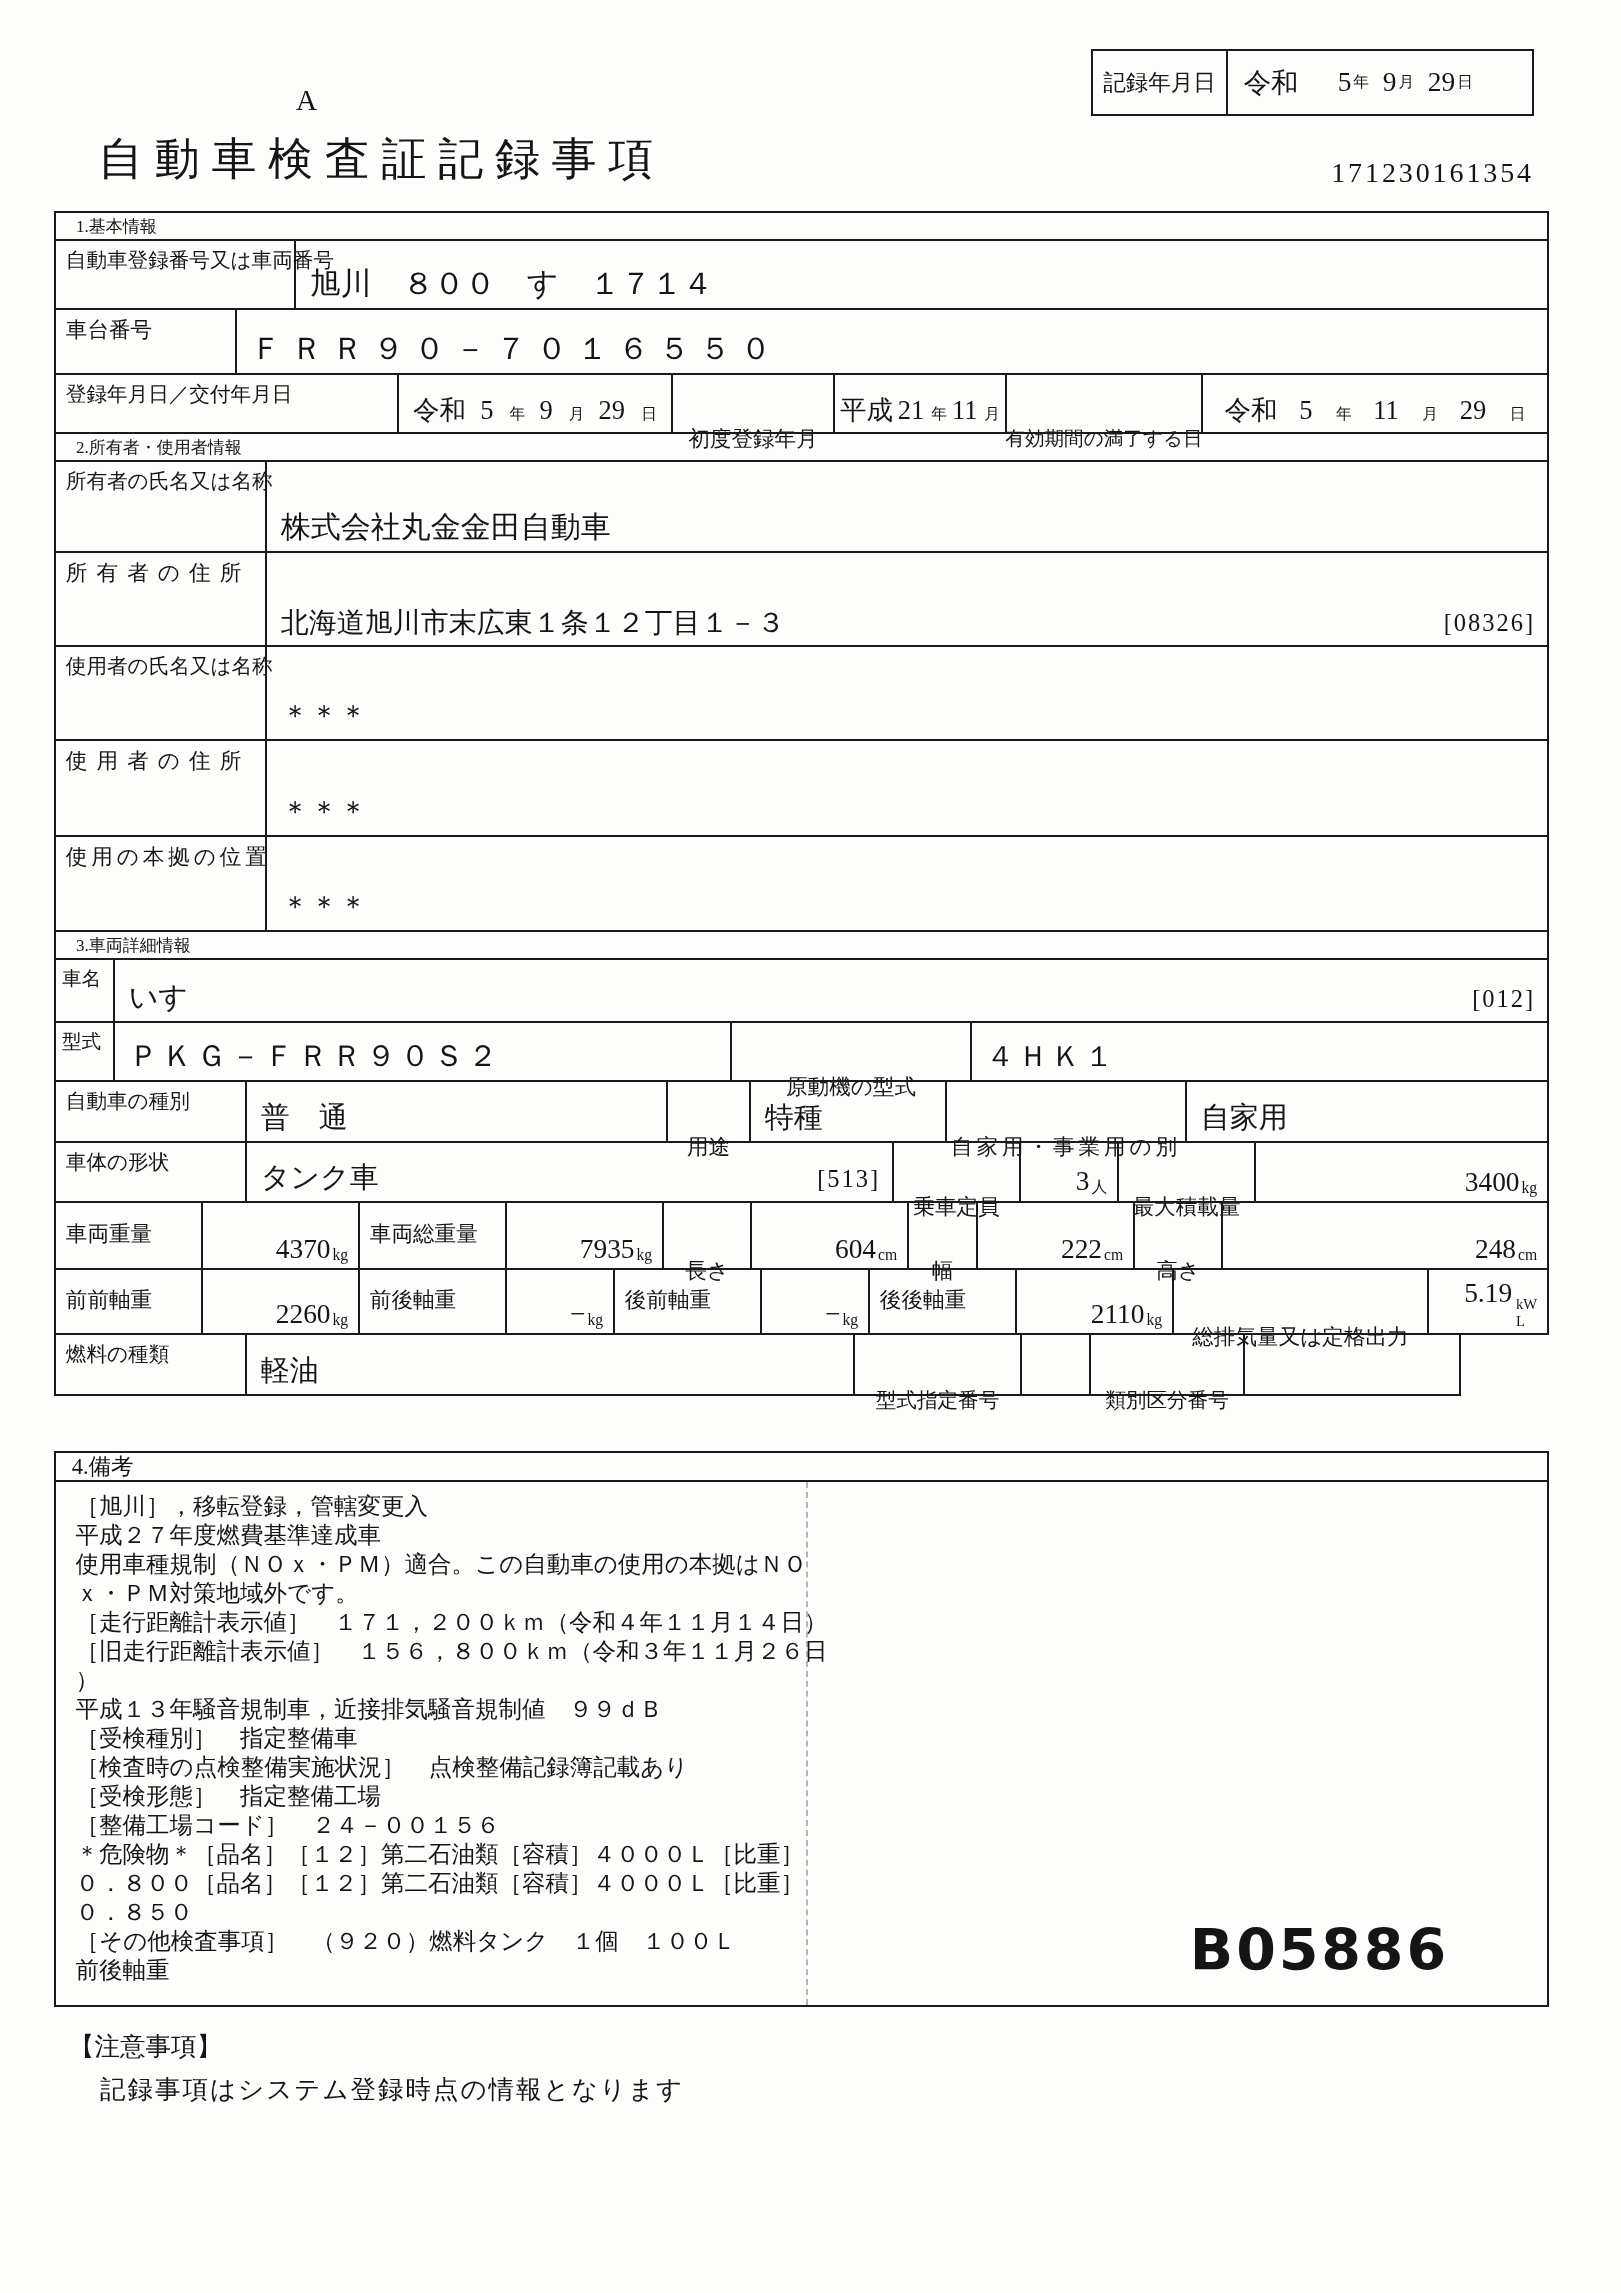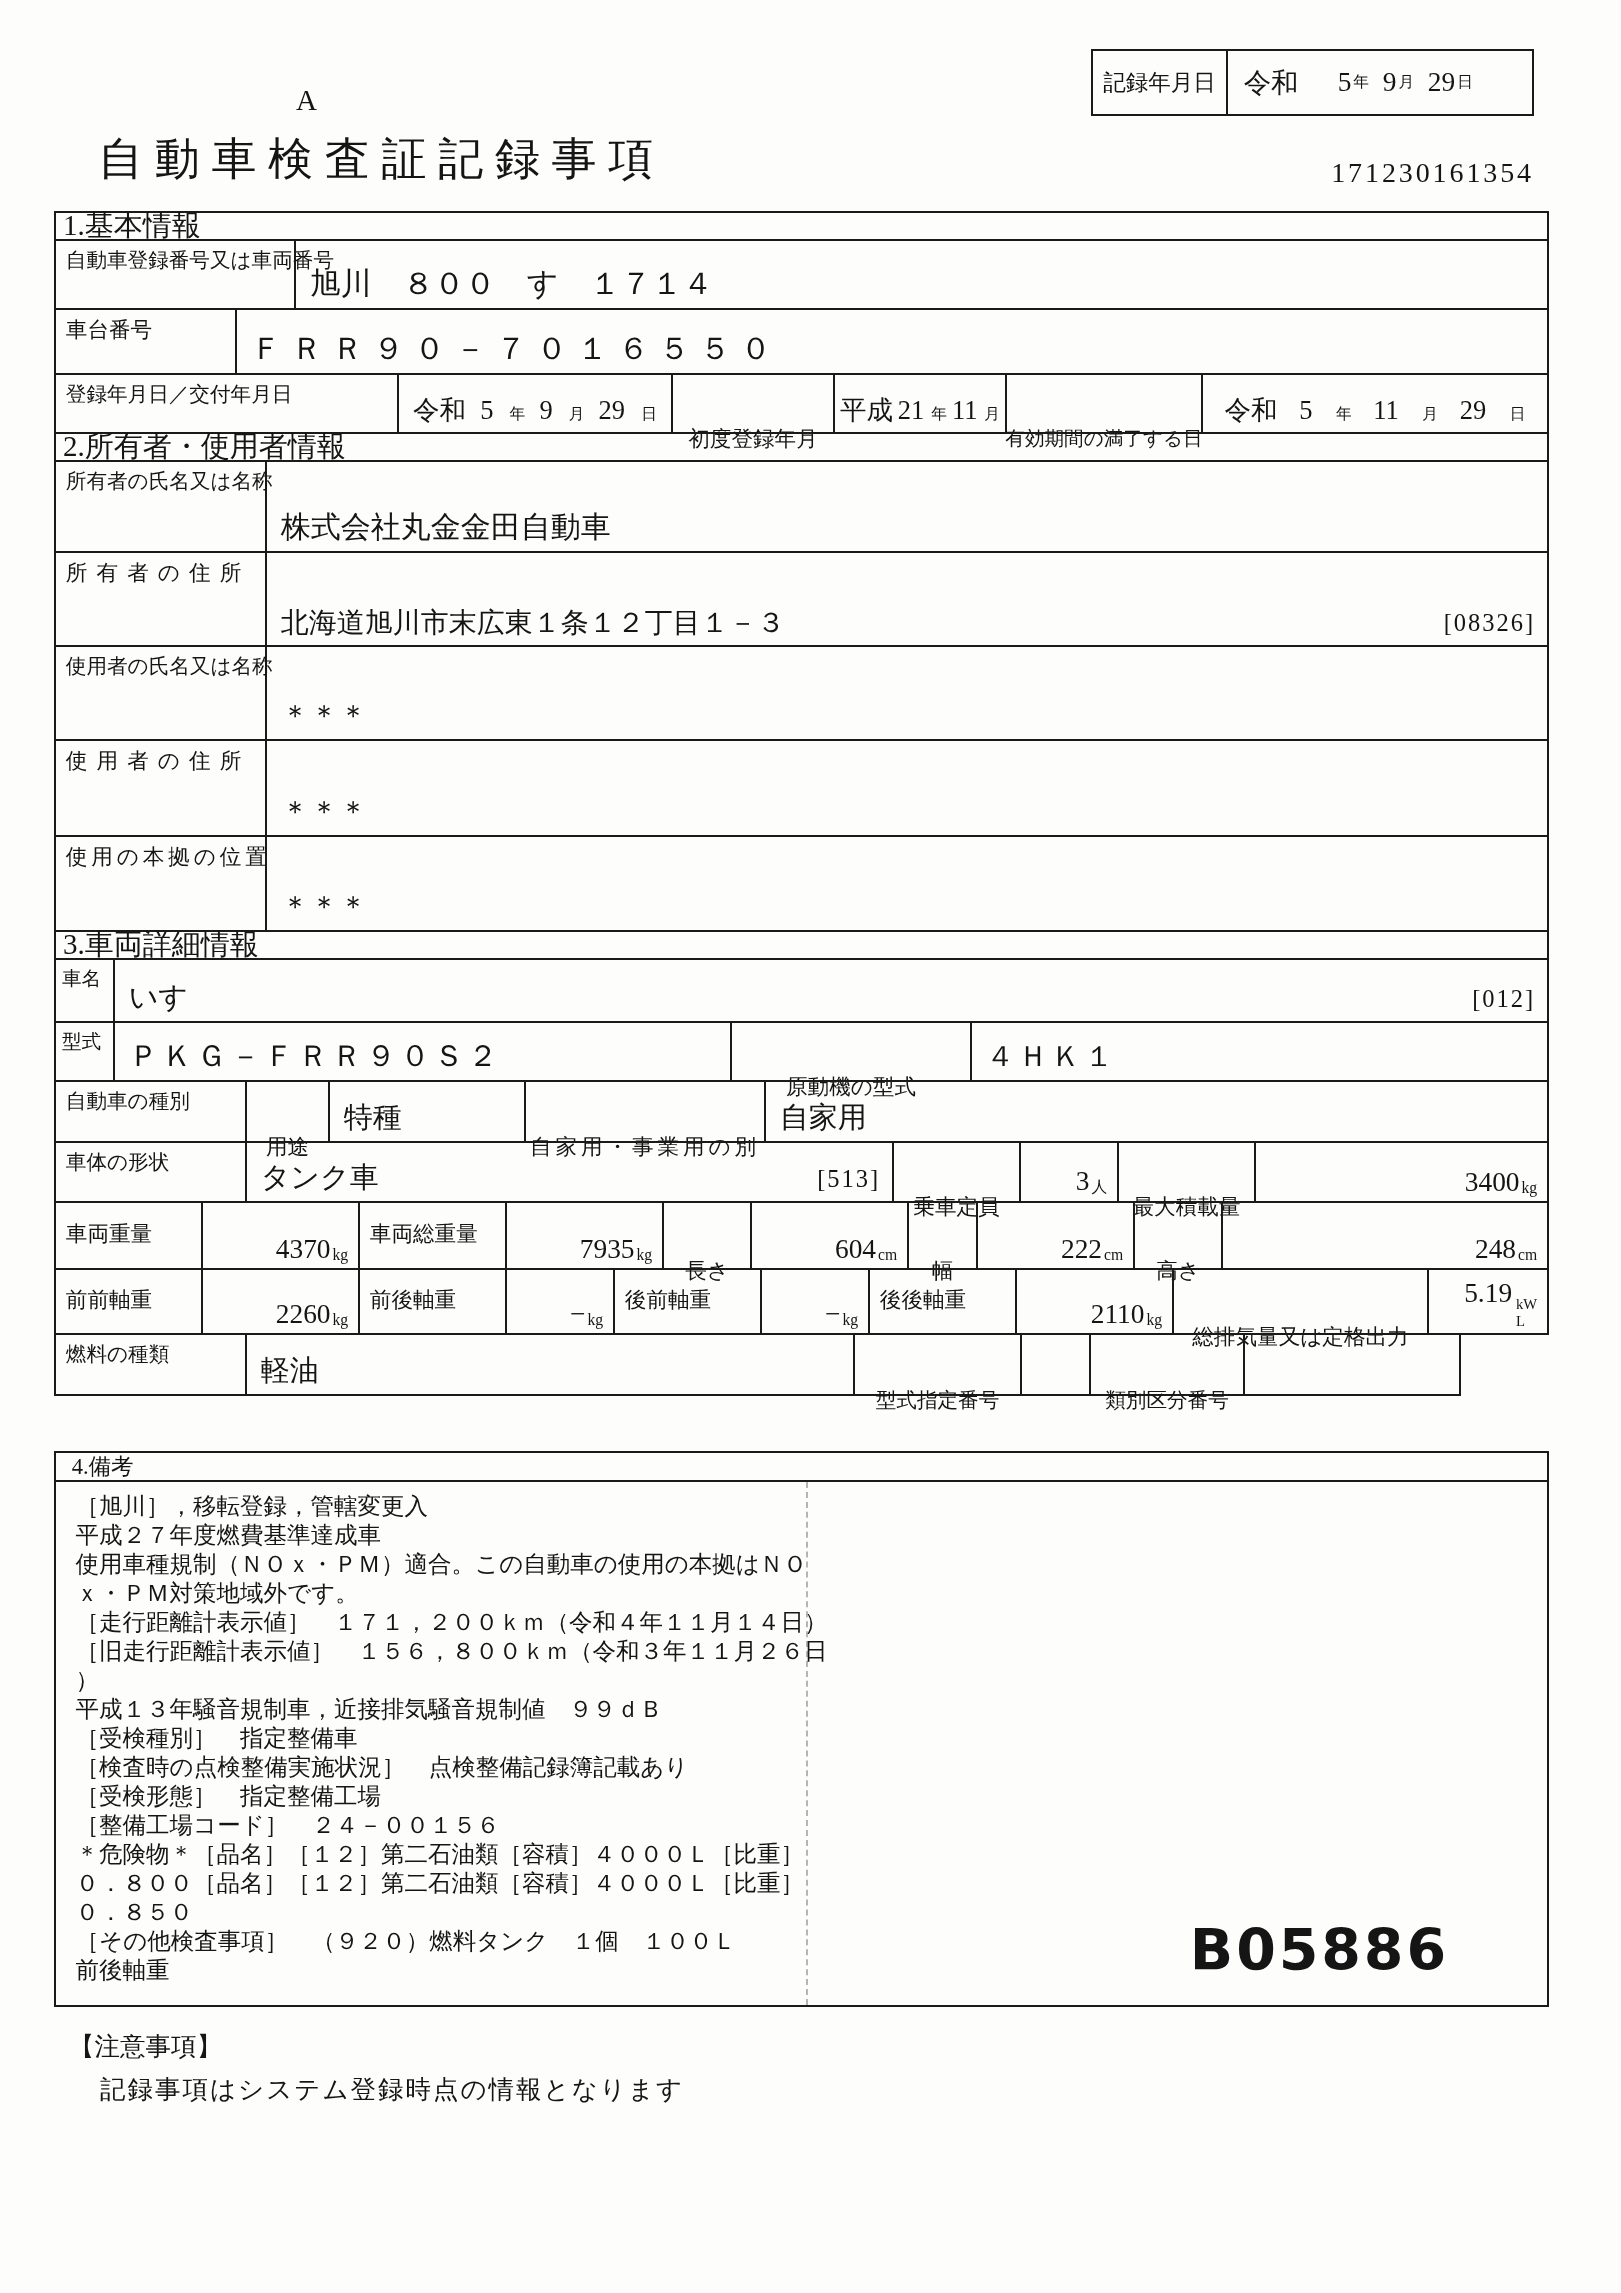--- a/index.html
+++ b/index.html
@@ -18,21 +18,21 @@
   .rdate-label { width:135px; border-right:2px solid #1a1a1a; display:flex; align-items:center; justify-content:center; font-size:22.5px; }
   .rdate-value { flex:1; display:flex; align-items:center; padding-left:15.7px; font-size:27.4px; white-space:nowrap; }
   
   .era { margin-right:25.5px; }
   .dnum { margin-left:13.7px; }
   .u { font-size:15.7px; vertical-align:-2px; margin-left:2px; }
   
   .vtable { position:absolute; left:54px; top:211px; width:1495px; }
   .trow { display:flex; border:2px solid #1a1a1a; margin-top:-2px; background:transparent; position:relative; }
   .trow:first-child { margin-top:0; }
-  .sec-hdr { height:30px; align-items:center; padding-left:7px; font-size:29px; }
+  .sec-hdr { height:30px; align-items:center; padding-left:20px; font-size:17px; }
   .cell { position:relative; border-right:2px solid #1a1a1a; height:100%; }
   .cell.last { border-right:none; flex:1; }
   .lbl-tl  { position:absolute; top:4.9px; left:9.8px; font-size:21.6px; white-space:nowrap; }
   .lbl-sm  { font-size:20.6px; }
   .lbl-ctr { position:absolute; top:50%; left:50%; transform:translate(-50%,-55%); font-size:21.6px; white-space:nowrap;margin-top:36px; }
   .lbl-cl  { position:absolute; top:50%; left:9.8px; transform:translateY(-58%); font-size:21.6px; white-space:nowrap; }
   .val-bl  { position:absolute; bottom:2.9px; left:13.7px; font-size:29px; white-space:nowrap; }
   .val-br  { position:absolute; bottom:2.9px; right:9.8px; font-size:27.4px; white-space:nowrap; }
   .code-r  { position:absolute; bottom:7.8px; right:11.8px; font-size:24.5px; letter-spacing:2px; }
   .spread  { letter-spacing:0.42em; }
@@ -209,20 +209,23 @@
         <span class="lbl-ctr">原動機の型式</span>
       </div>
       <div class="cell last">
         <span class="val-bl" style="letter-spacing:3.9px">４ＨＫ１</span>
       </div>
     </div>
 
     <div class="trow" style="height:63px">
       <div class="cell" style="width:191px">
         <span class="lbl-tl lbl-sm">自動車の種別</span>
+      </div>
+      <div class="cell" style="width:421px">
+        <span class="val-bl">普　通</span>
       </div>
       <div class="cell" style="width:83px">
         <span class="lbl-ctr">用途</span>
       </div>
       <div class="cell" style="width:196px">
         <span class="val-bl">特種</span>
       </div>
       <div class="cell" style="width:240px">
         <span class="lbl-ctr spread2">自家用・事業用の別</span>
       </div>

